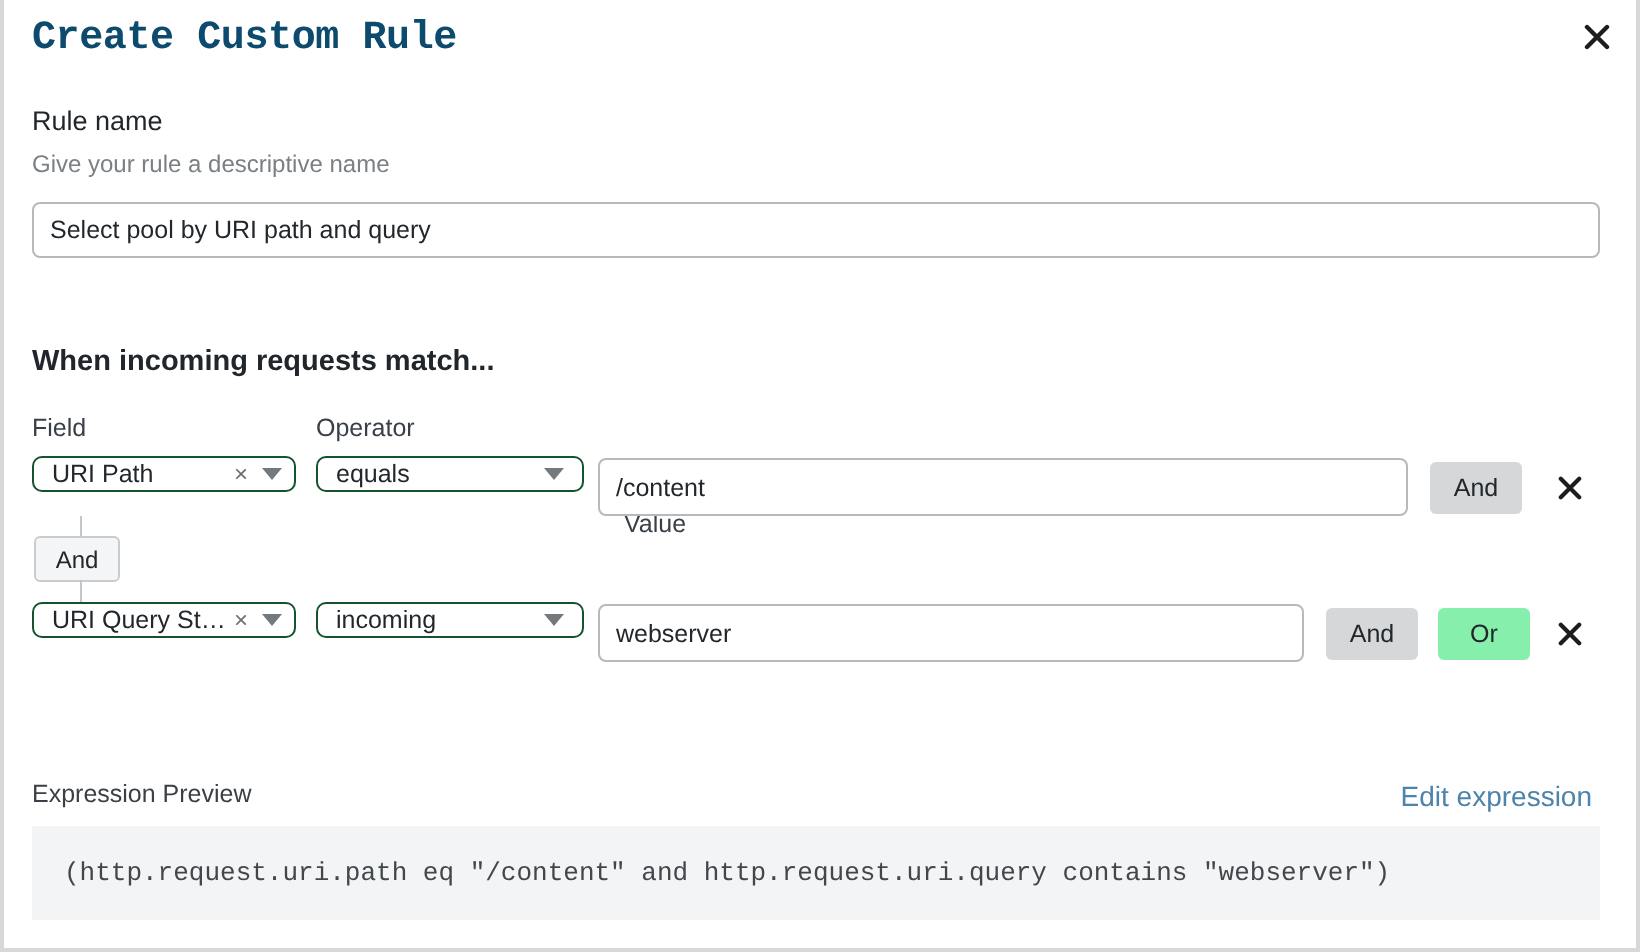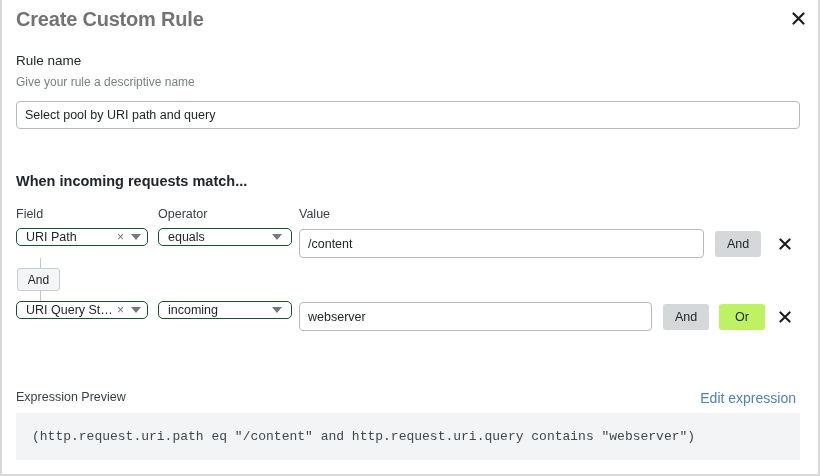--- a/index.html
+++ b/index.html
@@ -20,21 +20,22 @@
     border-bottom: 2px solid #d8d8d8;
   }
 
   
   .title {
     position: absolute;
     left: 14px; top: 8px;
     font-size: 20px;
     font-weight: bold;
     letter-spacing: -0.2px;
-    color: #737373;
+    color: #0c4a6e;
+    font-family: Liberation Mono, monospace;
   }
   .close-btn {
     position: absolute;
     right: 9px; top: 7px;
     width: 22px; height: 22px;
     display: flex; align-items: center; justify-content: center;
     cursor: pointer;
     color: #1d1d1d;
   }
   .close-btn svg { display: block; }
@@ -81,21 +82,21 @@
 
   
   .col-head {
     position: absolute;
     top: 207px;
     font-size: 12.5px;
     color: #3a4047;
   }
   #col-field    { left: 14px;  }
   #col-operator { left: 156px; }
-  #col-value    { left: 297px; }
+  #col-value    { left: 310px; margin-top: 48px; }
 
   
   .select-box {
     position: absolute;
     height: 18px;
     background: #ffffff;
     border: 1px solid #14532d;
     border-radius: 5px;
     display: flex;
     align-items: center;
@@ -143,21 +144,21 @@
     background: #d5d7d9;
     border: none;
     border-radius: 3px;
     font-family: "Liberation Sans", sans-serif;
     font-size: 12.5px;
     color: #22272b;
     cursor: pointer;
     padding: 0 12px;
     display: flex; align-items: center; justify-content: center;
   }
-  .logic-btn.light { background: #bef264; }
+  .logic-btn.light { background: #86efac; }
 
   #and-btn-1 { left: 713px; top: 231px; width: 46px; }
   #and-btn-2 { left: 661px; top: 304px; width: 46px; }
   #or-btn-2  { left: 717px; top: 304px; width: 46px; }
 
   .row-remove {
     position: absolute;
     width: 18px; height: 18px;
     display: flex; align-items: center; justify-content: center;
     cursor: pointer;

